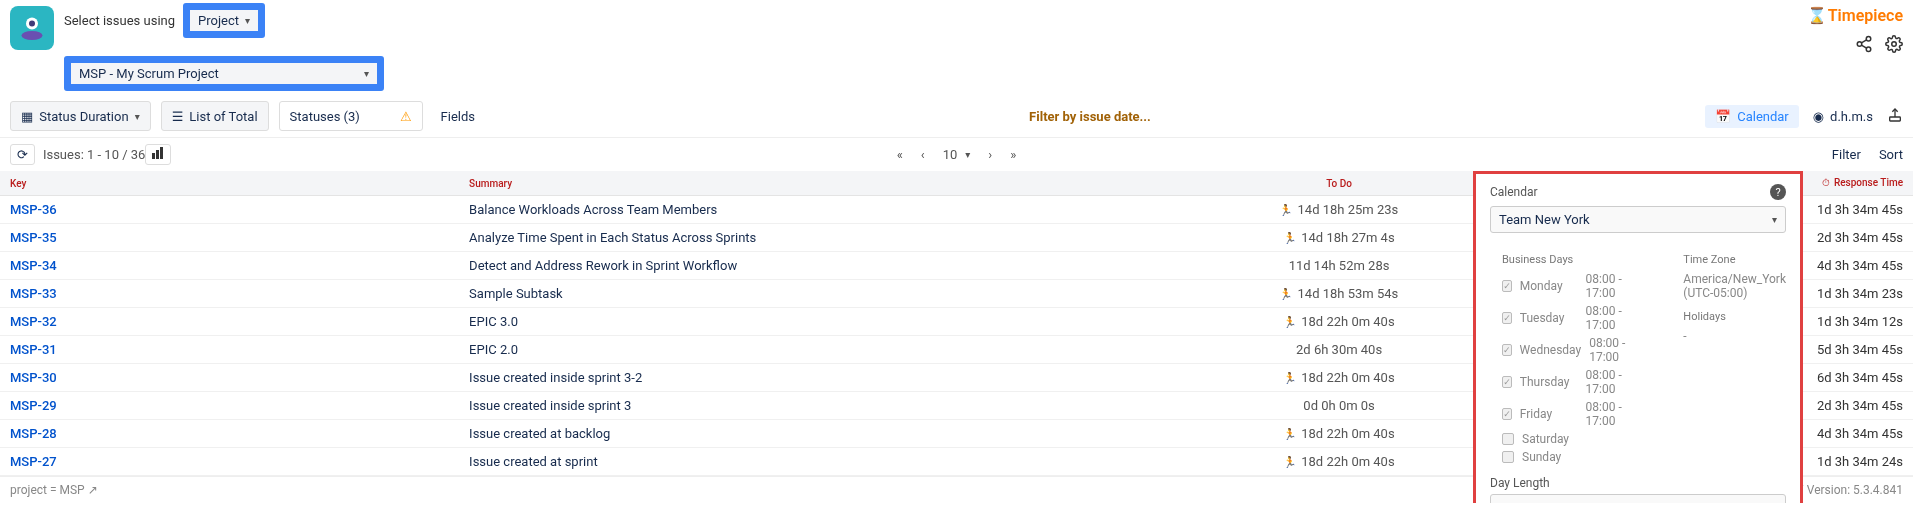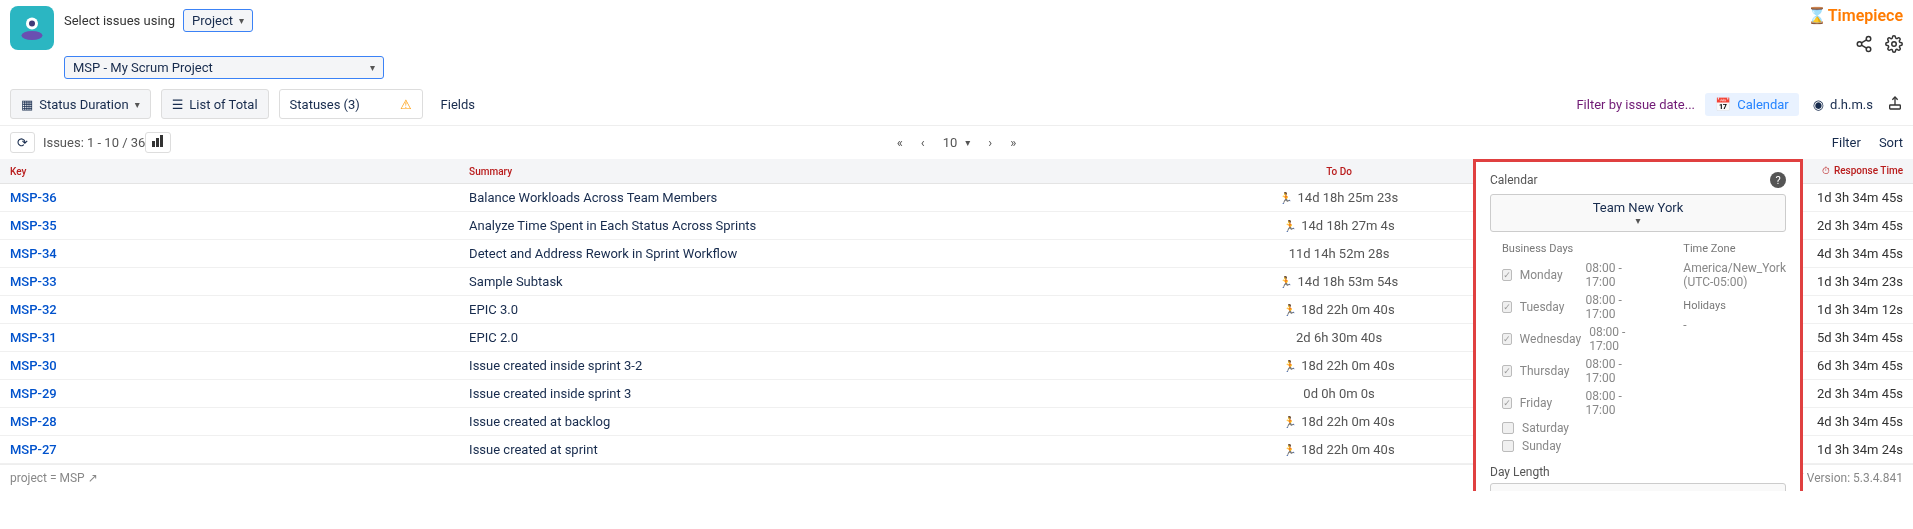--- a/index.html
+++ b/index.html
@@ -5,35 +5,35 @@
   * { box-sizing: border-box; margin: 0; padding: 0; font-family: -apple-system, "Segoe UI", Roboto, Arial, sans-serif; }
   body { font-size: 13px; color: #172b4d; background: #fff; }
 
   .topbar { display: flex; align-items: flex-start; padding: 6px 10px 0 10px; }
   .app-logo { width: 44px; height: 44px; border-radius: 8px; background: #2bb6c2; display: flex; align-items: center; justify-content: center; margin-right: 10px; }
   .app-logo svg { width: 30px; height: 30px; }
 
   .selectors { flex: 1; }
   .sel-row1 { display: flex; align-items: center; gap: 8px; height: 28px; }
   .sel-row1 .lbl { font-size: 13px; color: #333; }
-  .dropdown { border: 1px solid #3b82f6; border-radius: 3px; background: #f4f5f7; padding: 3px 8px; display: flex; align-items: center; gap: 6px; cursor: pointer; font-size: 13px; }
+  .dropdown { border: 7px solid #3b82f6; border-radius: 3px; background: #f4f5f7; padding: 3px 8px; display: flex; align-items: center; gap: 6px; cursor: pointer; font-size: 13px; }
   .dropdown .chev { margin-left: auto; }
   .sel-row2 { margin-top: 22px; }
   .project-dd { width: 320px; justify-content: space-between; }
 
   .brand { text-align: right; }
   .brand-logo { font-weight: 600; font-size: 16px; color: #ff7b00; }
   .brand-logo .x { color: #2684ff; }
   .brand-icons { display: flex; gap: 12px; justify-content: flex-end; margin-top: 10px; }
   .brand-icons span { cursor: pointer; }
 
   .toolbar { display: flex; align-items: center; padding: 10px 10px 6px 10px; gap: 10px; border-bottom: 1px solid #eee; }
   .tbtn { border: 1px solid #ddd; border-radius: 3px; background: #f4f5f7; padding: 4px 10px; display: flex; align-items: center; gap: 6px; cursor: pointer; height: 30px; }
   .tbtn.plain { border: 1px solid #ddd; background:#fff;gap:40px; }
-  .toolbar .center { flex: 1; text-align: right; color: #701a75; }
+  .toolbar .center { flex: 1; text-align: center; color: #a16207; font-weight: bold; }
   .toolbar .right { display: flex; align-items: center; gap: 14px; }
   .cal-btn { color: #2684ff; background: #e9f2ff; border-radius: 3px; padding: 4px 10px; display: flex; gap: 6px; align-items: center; cursor: pointer;}
   .dhms { display:flex; align-items:center; gap:6px; cursor:pointer;}
 
   .pager-row { display: flex; align-items: center; padding: 6px 10px; }
   .refresh-btn { border:1px solid #ddd; border-radius:3px; padding:2px 6px; cursor:pointer; margin-right:8px;}
   .issues-count { color: #555; }
   .chart-icon { cursor:pointer; border:1px solid #ddd; border-radius:3px; padding:2px 5px;}
   .pager { position:absolute; left:50%; transform:translateX(-50%); display:flex; align-items:center; gap:18px; color:#555;}
   .pager span { cursor:pointer; }
@@ -48,21 +48,21 @@
   td.key a { color: #0052cc; text-decoration: none; font-weight:500;}
   td.todo { text-align:center; color:#555; }
   td.todo .run { color:#888; margin-right:4px; font-size:11px;}
   td.resp { text-align:right; color:#333;}
   th.resp-h { text-align:right; }
 
   .calendar-panel { position:absolute; top:0; right:110px; width:330px; background:#fff; border:3px solid #e04040; padding:10px 14px 12px 14px; z-index:50; }
   .cp-head { display:flex; align-items:center; justify-content:space-between; margin-bottom:6px;}
   .cp-head .t { font-size:12px; color:#555;}
   .cp-head .help { width:16px;height:16px;border-radius:50%;background:#555;color:#fff;display:flex;align-items:center;justify-content:center;font-size:11px;cursor:pointer;}
-  .cp-select { border:1px solid #ccc; background:#f9f9f9; border-radius:3px; padding:5px 16px; display:flex;justify-content:space-between;align-items:center;cursor:pointer;margin-bottom:10px;flex-direction:column;}
+  .cp-select { border:1px solid #ccc; background:#f9f9f9; border-radius:3px; padding:5px 8px; display:flex;justify-content:space-between;align-items:center;cursor:pointer;margin-bottom:20px;}
   .cp-cols { display:flex; gap:44px; font-size:12px;margin-left:12px;}
   .cp-cols .hdr { font-size:11px;color:#777;margin-bottom:6px;}
   .cp-days .day { display:flex;align-items:center;gap:8px;margin-bottom:4px;color:#888;}
   .cp-days .day .cb { width:12px;height:12px;border:1px solid #bbb;border-radius:2px;display:flex;align-items:center;justify-content:center;font-size:9px;color:#999;background:#f0f0f0;}
   .cp-days .day.on .cb::before{content:"✓";}
   .cp-days .day .dn{width:74px; color:#888;}
   .cp-days .day.on .dn{color:#888;}
   .cp-days .day .hrs{color:#888;}
   .cp-tz .val{color:#888;}
   .cp-daylen { margin-top:8px;}

